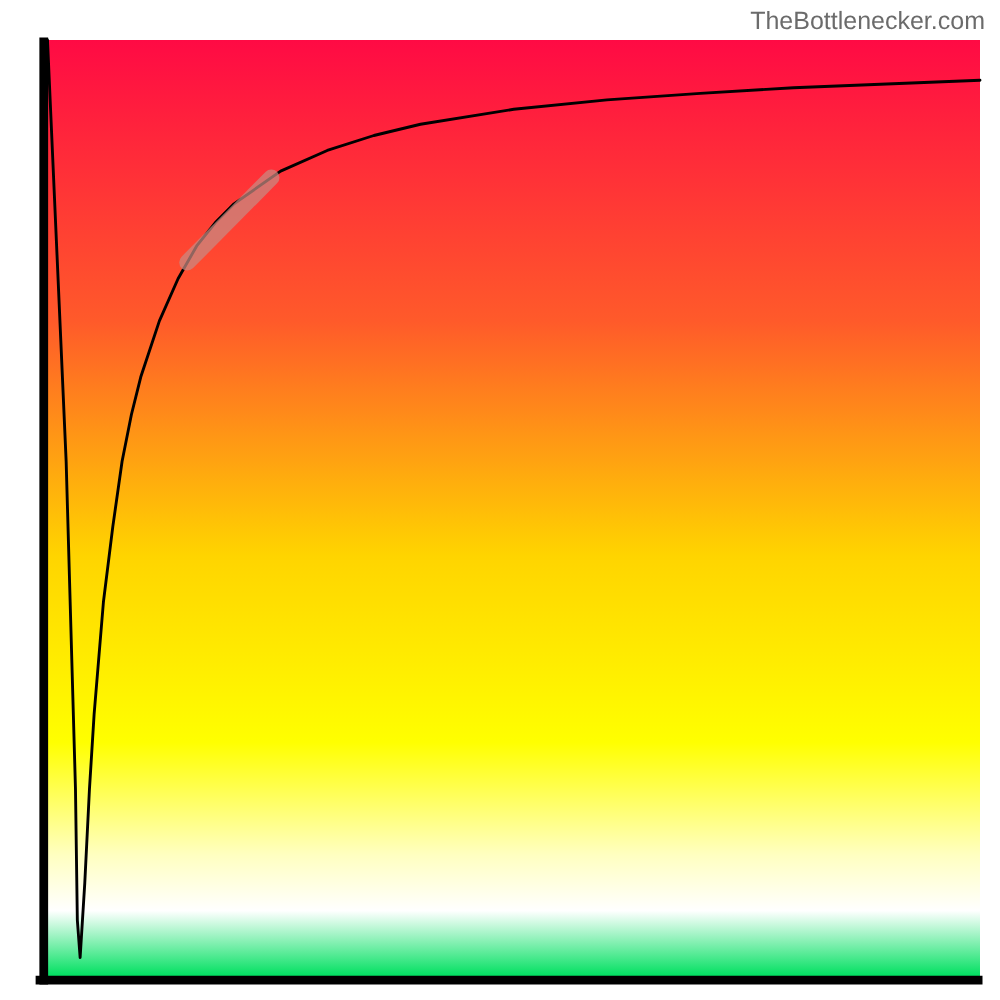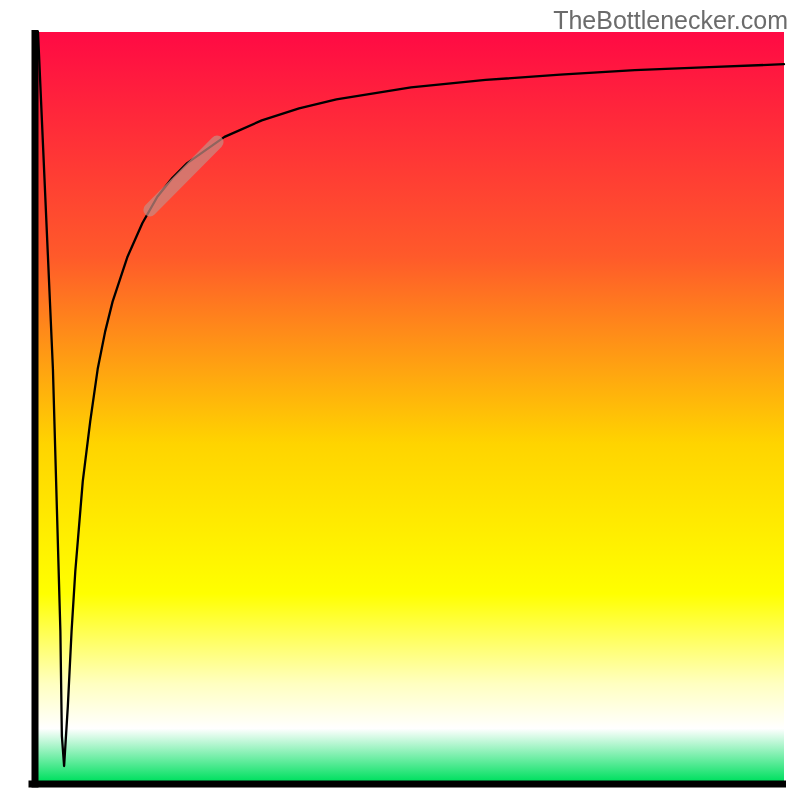--- a/index.html
+++ b/index.html
@@ -9,21 +9,21 @@
     background: #fff;
     position: relative;
     font-family: Arial, Helvetica, sans-serif;
     overflow: hidden;
   }
   .attribution {
     position: absolute;
     top: 6px;
     right: 12px;
     color: #6b6b6b;
-    font-size: 25px;
+    font-size: 20px;
     font-family: Arial, sans-serif;
   }
   .plot-wrap {
     position: absolute;
     left: 16px;
     top: 30px;
     width: 770px;
     height: 758px;
   }
   svg { display: block; }

